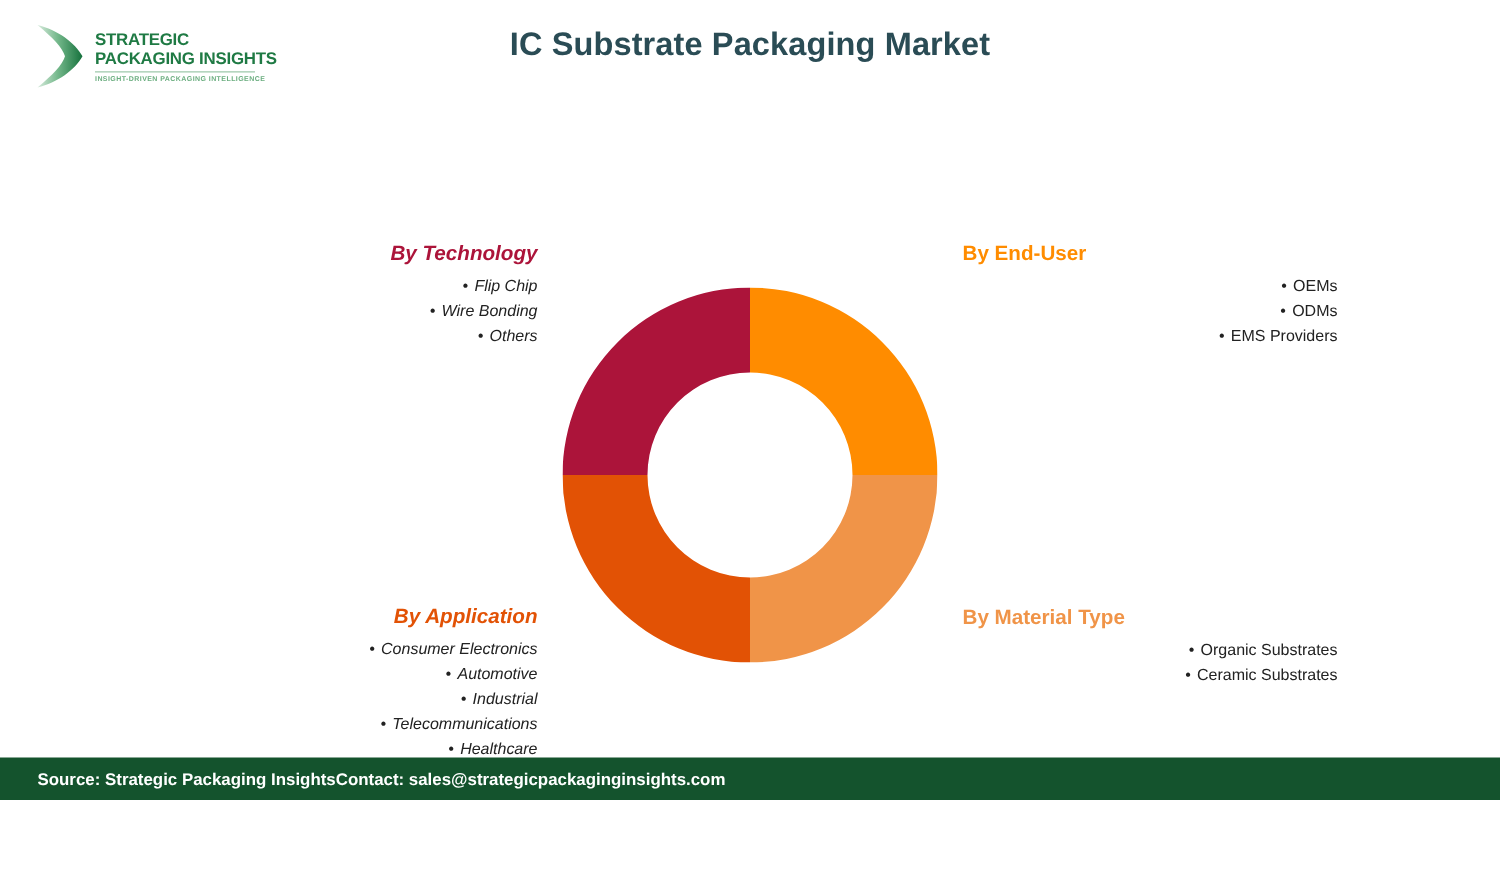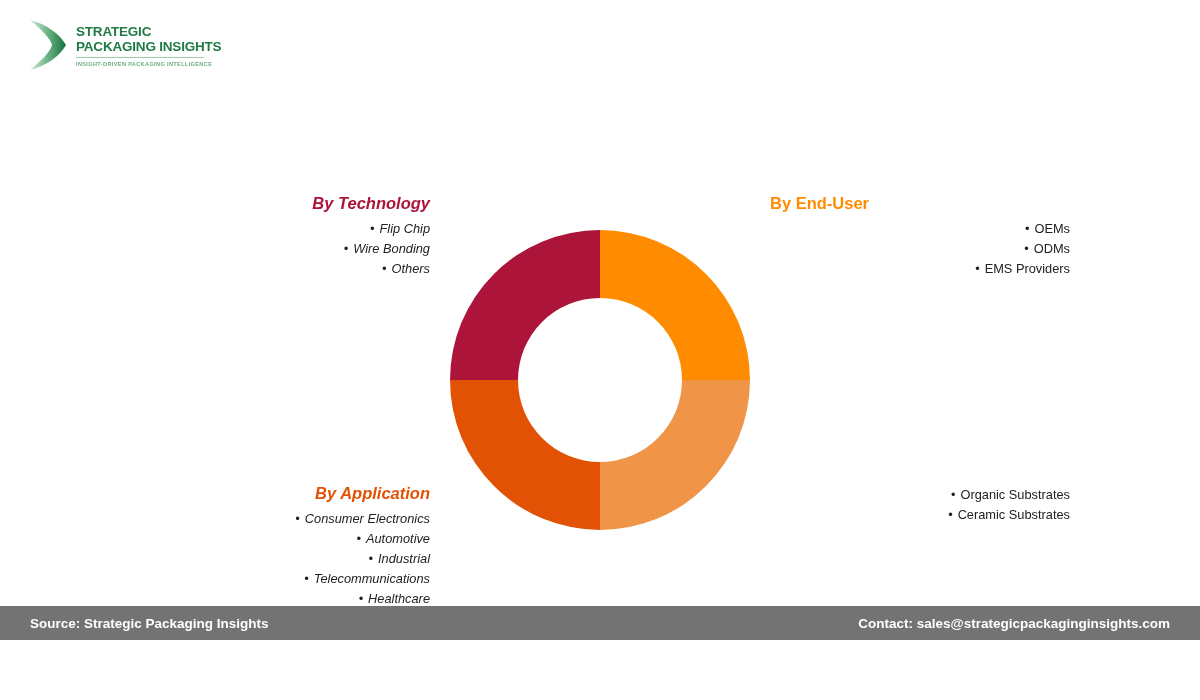--- a/index.html
+++ b/index.html
@@ -102,24 +102,24 @@
   #seg-technology   { left: 150px; top: 194px; width: 280px; }
   #seg-enduser      { left: 770px; top: 194px; width: 300px; }
   #seg-application  { left: 130px; top: 484px; width: 300px; }
   #seg-material     { left: 770px; top: 485px; width: 300px; }
 
   
   #footer {
     position: absolute;
     left: 0; bottom: 0;
     width: 1200px; height: 34px;
-    background: #737373;
+    background: #14532d;
     display: flex;
     align-items: center;
-    justify-content: space-between;
+    justify-content: flex-start;
     padding: 0 30px;
   }
   .footer-text {
     color: #ffffff;
     font-size: 13.5px;
     font-weight: bold;
     white-space: nowrap;
   }
 </style>
 </head>
@@ -141,20 +141,21 @@
       </svg>
     </div>
     <div id="logo-text-wrap">
       <div class="logo-line">STRATEGIC</div>
       <div class="logo-line">PACKAGING INSIGHTS</div>
       <div id="logo-rule"></div>
       <div id="logo-tagline">INSIGHT-DRIVEN PACKAGING INTELLIGENCE</div>
     </div>
   </div>
 
+  <div id="title">IC Substrate Packaging Market</div>
 
   <div id="donut-wrap">
     <svg id="donut-svg" width="300" height="300" viewBox="0 0 300 300" xmlns="http://www.w3.org/2000/svg">
 
       <path d="M150 0 A150 150 0 0 1 300 150 L232 150 A82 82 0 0 0 150 68 Z" fill="#FF8C00"></path>
 
       <path d="M300 150 A150 150 0 0 1 150 300 L150 232 A82 82 0 0 0 232 150 Z" fill="#F09448"></path>
 
       <path d="M150 300 A150 150 0 0 1 0 150 L68 150 A82 82 0 0 0 150 232 Z" fill="#E25205"></path>
 
@@ -186,20 +187,21 @@
       <li>Consumer Electronics</li>
       <li>Automotive</li>
       <li>Industrial</li>
       <li>Telecommunications</li>
       <li>Healthcare</li>
       <li>Others</li>
     </ul>
   </div>
 
   <div class="seg align-left" id="seg-material">
+    <div class="seg-heading" style="color:#F09448">By Material Type</div>
     <ul class="seg-list">
       <li>Organic Substrates</li>
       <li>Ceramic Substrates</li>
     </ul>
   </div>
 
   <div id="footer">
     <div class="footer-text">Source: Strategic Packaging Insights</div>
     <div class="footer-text">Contact: sales@strategicpackaginginsights.com</div>
   </div>

